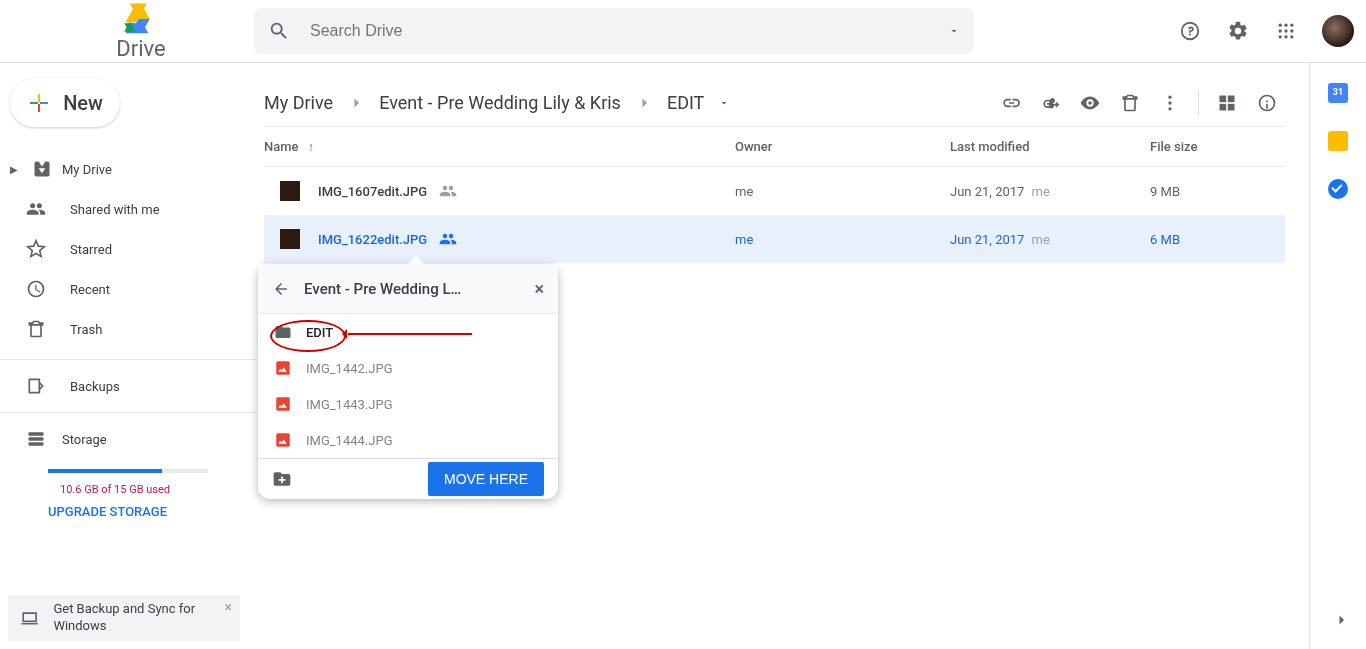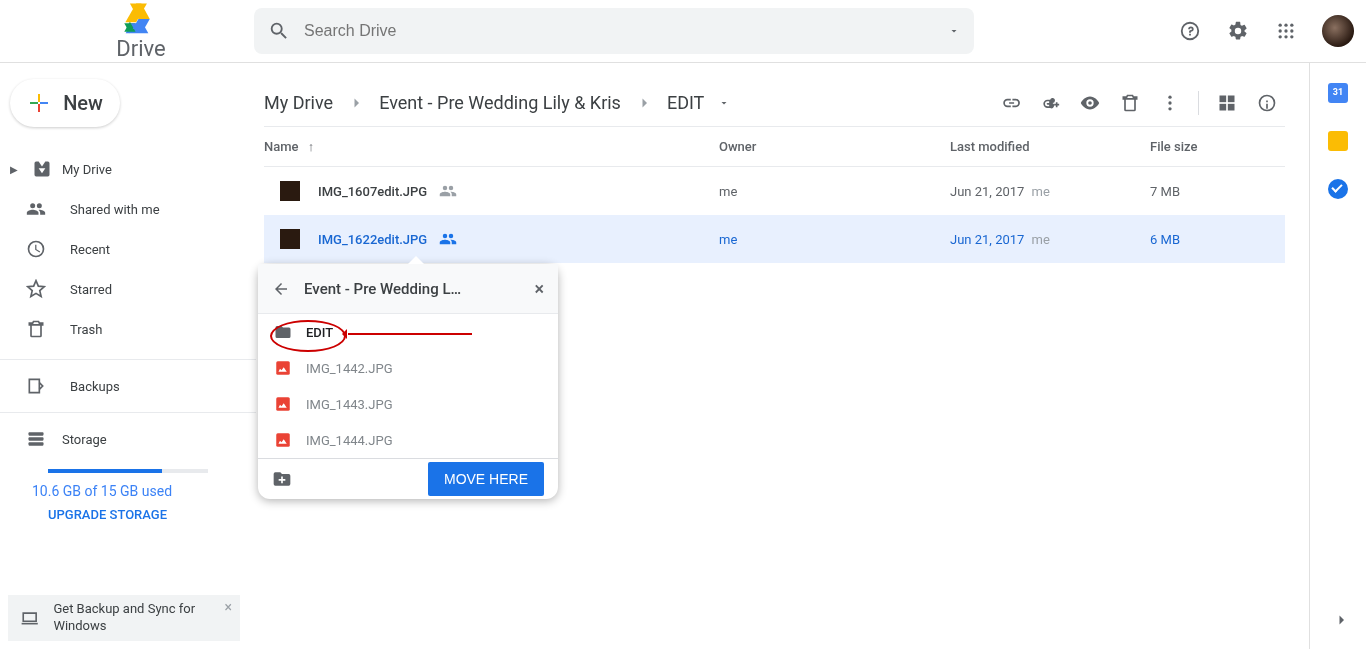--- a/index.html
+++ b/index.html
@@ -3,55 +3,55 @@
 <meta charset="utf-8">
 <style>
 * { box-sizing: border-box; margin: 0; padding: 0; }
 body { font-family: 'Roboto', Arial, sans-serif; font-size: 13px; color: #5f6368; background: #fff; width: 1366px; height: 649px; overflow: hidden; position: relative; }
 
 
 .header { height: 63px; display: flex; align-items: center; padding: 0 12px; border-bottom: 1px solid #e0e0e0; }
 .logo-block { display: flex; align-items: center; width: 242px; padding-left: 8px; flex-direction: column; }
 .logo-text { font-size: 22px; color: #5f6368; margin-left: 8px; }
 .search-box { flex: 1; max-width: 720px; height: 46px; background: #f1f3f4; border-radius: 8px; display: flex; align-items: center; padding: 0 14px; }
-.search-box input { flex: 1; border: none; background: transparent; font-size: 16px; outline: none; margin-left: 14px; color: #5f6368; }
+.search-box input { flex: 1; border: none; background: transparent; font-size: 16px; outline: none; margin-left: 20px; color: #5f6368; }
 .search-dropdown { margin-left: auto; }
 .header-right { margin-left: auto; display: flex; align-items: center; gap: 8px; }
 .icon-btn { width: 40px; height: 40px; border-radius: 50%; display: flex; align-items: center; justify-content: center; cursor: pointer; }
 .avatar { width: 32px; height: 32px; border-radius: 50%; background: #3c2a21 radial-gradient(circle at 40% 40%, #8a7060 0, #2a1a12 70%); margin-left: 8px; }
 
 
 .body-row { display: flex; height: calc(649px - 63px); }
 .sidebar { width: 256px; padding-top: 10px; }
 .new-btn { margin: 6px 0 18px 10px; width: 110px; height: 48px; border-radius: 24px; box-shadow: 0 1px 3px rgba(0,0,0,0.2); display: flex; align-items: center; justify-content: center; gap: 12px; background: #fff; cursor: pointer; font-size: 20px; color: #3c4043; font-weight: 500; }
 .nav-list { padding: 4px 0; }
 .nav-item { height: 40px; display: flex; align-items: center; padding-left: 26px; gap: 24px; font-size: 13px; color: #3c4043; cursor: pointer; border-radius: 0 20px 20px 0; }
 .nav-item.expandable { padding-left: 10px; gap: 10px; }
 .nav-item .expand-arrow { width: 12px; color: #5f6368; font-size: 10px; }
 .section-divider { border-top: 1px solid #e8eaed; margin: 6px 0; }
 .storage-head { display: flex; align-items: center; gap: 16px; padding-left: 0; margin-left: -0px; }
 .progress { width: 160px; height: 4px; background: #e8eaed; margin: 10px 0 10px 48px; position: relative; }
 .progress-fill { height: 100%; background: #1a73e8; }
-.storage-text { font-size: 14px; color: #3b82f6; margin-left: 32px; margin-bottom: 8px; }
+.storage-text { font-size: 11px; color: #be185d; margin-left: 60px; margin-bottom: 8px; }
 .upgrade-link { font-size: 13px; color: #1a73e8; font-weight: 500; margin-left: 48px; cursor: pointer; }
 
 
 .main { flex: 1; padding: 16px 24px 0 8px; border-right: 1px solid #e0e0e0; position: relative; }
 .toolbar { display: flex; align-items: center; height: 48px; border-bottom: 1px solid #e8eaed; }
 .breadcrumb { display: flex; align-items: center; gap: 14px; font-size: 18px; color: #3c4043; }
 .breadcrumb .crumb { cursor: pointer; }
 .breadcrumb .chev { color: #9aa0a6; }
 .toolbar-actions { margin-left: auto; display: flex; align-items: center; gap: 4px; }
 .toolbar-actions .action { width: 36px; height: 36px; display: flex; align-items: center; justify-content: center; cursor: pointer; }
 .action-sep { width: 1px; height: 24px; background: #dadce0; margin: 0 6px; }
 
 .table-head { display: flex; align-items: center; height: 40px; font-size: 13px; color: #5f6368; font-weight: 500; border-bottom: 1px solid #e8eaed; }
 .col-name { flex: 1; padding-left: 0; }
 .col-owner { width: 215px; }
-.col-modified { width: 200px; margin-left: 16px; }
+.col-modified { width: 200px; }
 .col-size { width: 135px; }
 .sort-arrow { margin-left: 6px; }
 
 .file-row { display: flex; align-items: center; height: 48px; font-size: 13px; color: #5f6368; }
 .file-row.selected { background: #e8f0fe; color: #1967d2; }
 .file-row.selected .file-name { color: #1967d2; }
 .file-thumb { width: 20px; height: 20px; background: #2a1a10; margin: 0 18px 0 16px; }
 .file-name { color: #3c4043; font-weight: 500; }
 .shared-icon { margin-left: 12px; color: #9aa0a6; }
 .file-row.selected .shared-icon { color: #1a73e8; }
@@ -172,29 +172,29 @@
         <span>My Drive</span>
       </div>
       <div class="nav-item">
         <svg width="20" height="20" viewBox="0 0 24 24" fill="#5f6368">
             <path d="M16 11a3 3 0 100-6 3 3 0 000 6zm-8 0a3 3 0 100-6 3 3 0 000 6zm0 2c-2.33 0-7 1.17-7 3.5V19h14v-2.5c0-2.33-4.67-3.5-7-3.5zm8 0c-.29 0-.62.02-.97.05 1.16.84 1.97 1.97 1.97 3.45V19h6v-2.5c0-2.33-4.67-3.5-7-3.5z"></path>
           </svg>
         <span>Shared with me</span>
       </div>
       <div class="nav-item">
         <svg width="20" height="20" viewBox="0 0 24 24" fill="#5f6368">
+            <path d="M12 17.27L18.18 21l-1.64-7.03L22 9.24l-7.19-.61L12 2 9.19 8.63 2 9.24l5.46 4.73L5.82 21z" fill="none" stroke="#5f6368" stroke-width="2"></path>
+          </svg>
+        <span>Starred</span>
+      </div>
+      <div class="nav-item">
+        <svg width="20" height="20" viewBox="0 0 24 24" fill="#5f6368">
             <path d="M12 2a10 10 0 100 20 10 10 0 000-20zm0 18a8 8 0 110-16 8 8 0 010 16zm.5-13H11v6l5.25 3.15.75-1.23-4.5-2.67z"></path>
           </svg>
         <span>Recent</span>
-      </div>
-      <div class="nav-item">
-        <svg width="20" height="20" viewBox="0 0 24 24" fill="#5f6368">
-            <path d="M12 17.27L18.18 21l-1.64-7.03L22 9.24l-7.19-.61L12 2 9.19 8.63 2 9.24l5.46 4.73L5.82 21z" fill="none" stroke="#5f6368" stroke-width="2"></path>
-          </svg>
-        <span>Starred</span>
       </div>
       <div class="nav-item">
         <svg width="20" height="20" viewBox="0 0 24 24" fill="#5f6368">
             <path d="M6 7h12v13a1 1 0 01-1 1H7a1 1 0 01-1-1V7zm3-4h6l1 2h4v2H4V5h4l1-2z" fill="none" stroke="#5f6368" stroke-width="2"></path>
           </svg>
         <span>Trash</span>
       </div>
     </div>
     <div class="section-divider"></div>
     <div class="nav-item">
@@ -297,21 +297,21 @@
             <div class="file-thumb"></div>
             <span class="file-name">IMG_1607edit.JPG</span>
             <span class="shared-icon">
               <svg width="18" height="18" viewBox="0 0 24 24" fill="currentColor">
                 <path d="M16 11a3 3 0 100-6 3 3 0 000 6zm-8 0a3 3 0 100-6 3 3 0 000 6zm0 2c-2.33 0-7 1.17-7 3.5V19h14v-2.5c0-2.33-4.67-3.5-7-3.5zm8 0c-.29 0-.62.02-.97.05 1.16.84 1.97 1.97 1.97 3.45V19h6v-2.5c0-2.33-4.67-3.5-7-3.5z"></path>
               </svg>
             </span>
           </div>
           <div class="col-owner">me</div>
           <div class="col-modified">Jun 21, 2017 <span class="mod-by">me</span></div>
-          <div class="col-size">7 MB</div>
+          <div class="col-size">9 MB</div>
         </div>
         <div class="file-row selected">
           <div class="col-name" style="display:flex;align-items:center;">
             <div class="file-thumb"></div>
             <span class="file-name">IMG_1622edit.JPG</span>
             <span class="shared-icon">
               <svg width="18" height="18" viewBox="0 0 24 24" fill="currentColor">
                 <path d="M16 11a3 3 0 100-6 3 3 0 000 6zm-8 0a3 3 0 100-6 3 3 0 000 6zm0 2c-2.33 0-7 1.17-7 3.5V19h14v-2.5c0-2.33-4.67-3.5-7-3.5zm8 0c-.29 0-.62.02-.97.05 1.16.84 1.97 1.97 1.97 3.45V19h6v-2.5c0-2.33-4.67-3.5-7-3.5z"></path>
               </svg>
             </span>

